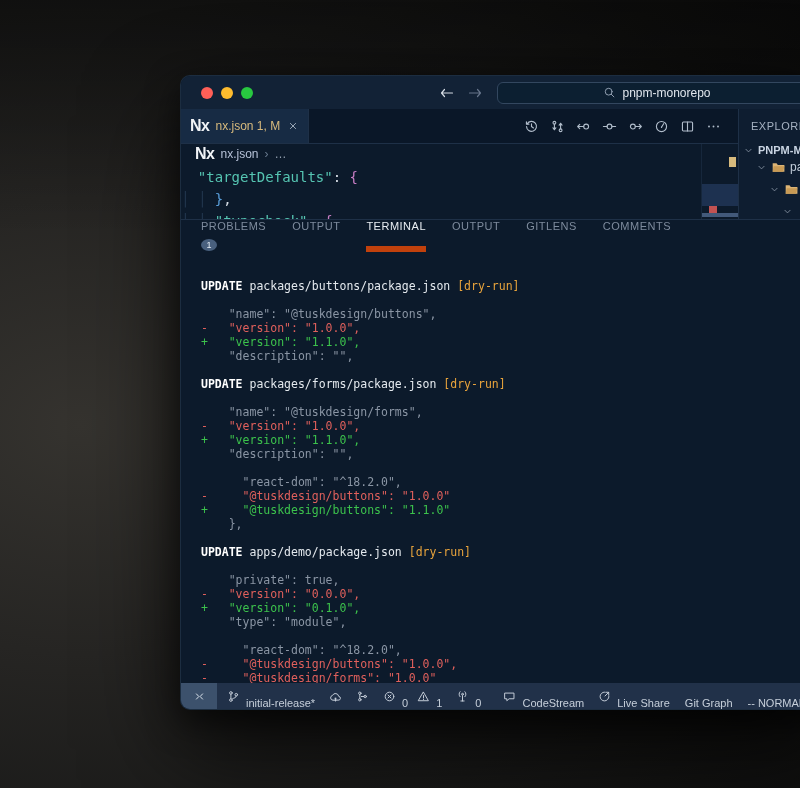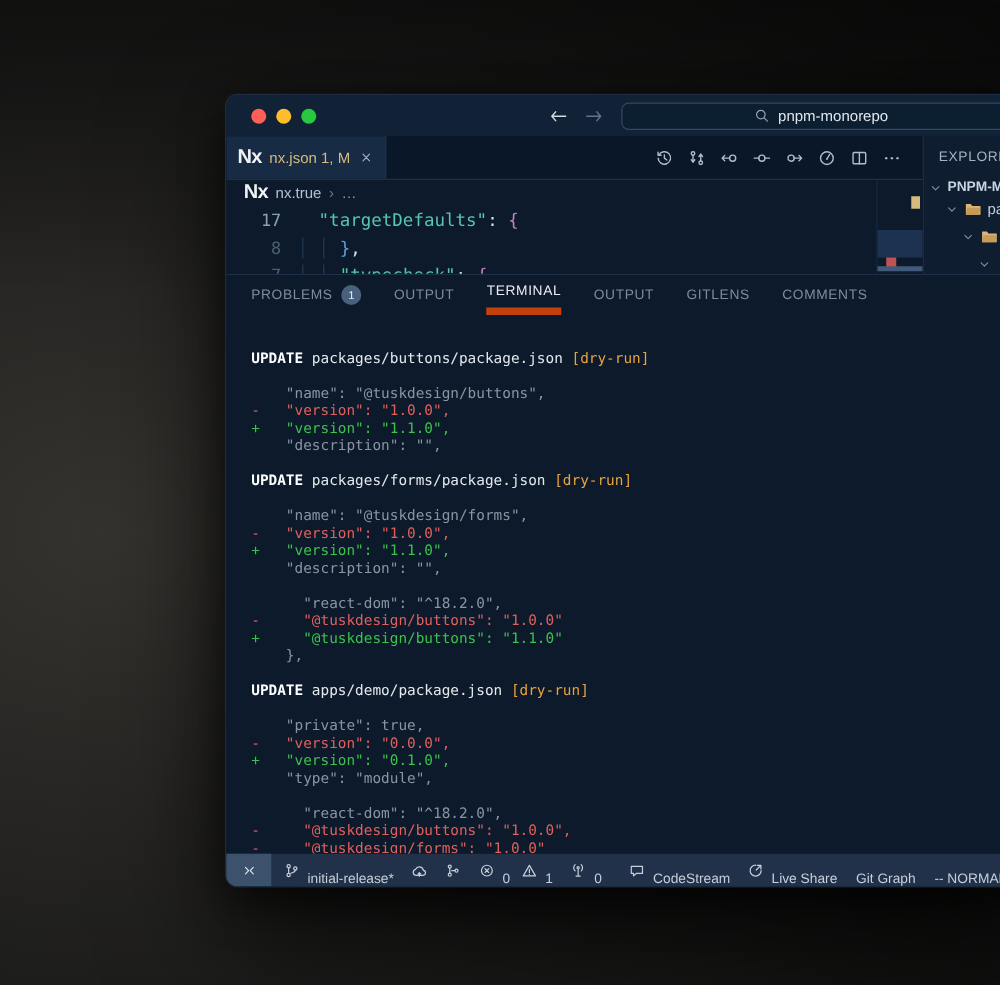--- a/index.html
+++ b/index.html
@@ -68,21 +68,21 @@
   
   .sidebar{ flex:1; background:#0e1d30; border-left:1px solid #1e3047; display:flex; flex-direction:column; overflow:hidden; }
   .expl-header{ height:35px; flex:0 0 35px; display:flex; align-items:center; padding-left:12px; font-size:11px; letter-spacing:.5px; color:#a6b2c2; border-bottom:1px solid transparent; }
   .expl-root{ height:22px; display:flex; align-items:center; gap:4px; padding-left:4px; font-size:11px; font-weight:bold; color:#c9d4e2; white-space:nowrap; }
   .tree-row{ height:22px; display:flex; align-items:center; gap:4px; font-size:12px; color:#c2cdd9; white-space:nowrap; }
   .chev{ color:#8a97a6; display:flex; }
 
   
   .panel{ flex:1; min-height:0; background:#0c1a2b; border-top:1px solid #1e3047; display:flex; flex-direction:column; }
   .paneltabs{ height:32px; flex:0 0 32px; display:flex; align-items:center; gap:26px; padding-left:20px; }
-  .ptab{ font-size:11px; letter-spacing:.5px; color:#7e8b9d; height:100%; display:flex; align-items:center; gap:7px; border-bottom:1px solid transparent; }
+  .ptab{ font-size:11px; letter-spacing:.5px; color:#7e8b9d; height:100%; display:flex; gap:7px; border-bottom:1px solid transparent;flex-direction:column; }
   .ptab.active{ color:#e8edf2; border-bottom:6px solid #c2410c; }
   .pbadge{ width:16px; height:16px; border-radius:50%; background:#49607e; color:#e6edf5; font-size:9px; display:flex; align-items:center; justify-content:center; letter-spacing:0; }
 
   .terminal{ flex:1; overflow:hidden; padding:27px 0 0 20px; font-family:"DejaVu Sans Mono", monospace; font-size:11.5px; line-height:14px; }
   .tline{ height:14px; white-space:pre; }
   .t-bold{ color:#ffffff; font-weight:bold; }
   .t-white{ color:#e4e9ee; }
   .t-orange{ color:#e8a33c; }
   .t-gray{ color:#8a95a4; }
   .t-red{ color:#e0605c; }
@@ -190,31 +190,26 @@
                   <circle cx="3.2" cy="8" r="1" fill="currentColor" stroke="none"></circle>
                   <circle cx="8" cy="8" r="1" fill="currentColor" stroke="none"></circle>
                   <circle cx="12.8" cy="8" r="1" fill="currentColor" stroke="none"></circle>
                 </svg>
               </span>
             </div>
         </div>
 
         <div class="breadcrumb">
           <span class="nxlogo">Nx</span>
-          <span>nx.true</span>
+          <span>nx.json</span>
           <span class="sep">›</span>
           <span class="more">…</span>
         </div>
 
         <div class="codearea">
-          <div class="gutter" id="gutter">
-              <div class="ln active">17</div>
-              <div class="ln">8</div>
-              <div class="ln">7</div>
-            </div>
           <div class="codelines" id="codelines"><div><span class="seg-plain">  </span><span class="seg-key">"targetDefaults"</span><span class="seg-plain">: </span><span class="seg-pink">{</span></div><div><span class="seg-guide">│</span><span class="seg-plain"> </span><span class="seg-guide">│</span><span class="seg-plain"> </span><span class="seg-blue">}</span><span class="seg-plain">,</span></div><div><span class="seg-guide">│</span><span class="seg-plain"> </span><span class="seg-guide">│</span><span class="seg-plain"> </span><span class="seg-key">"typecheck"</span><span class="seg-plain">: </span><span class="seg-pink">{</span></div></div>
         </div>
 
         <div class="minimap">
           <div class="mm-viewport"></div>
           <div class="mm-yellow"></div>
           <div class="mm-red"></div>
           <div class="mm-hbar"></div>
         </div>
       </div>

